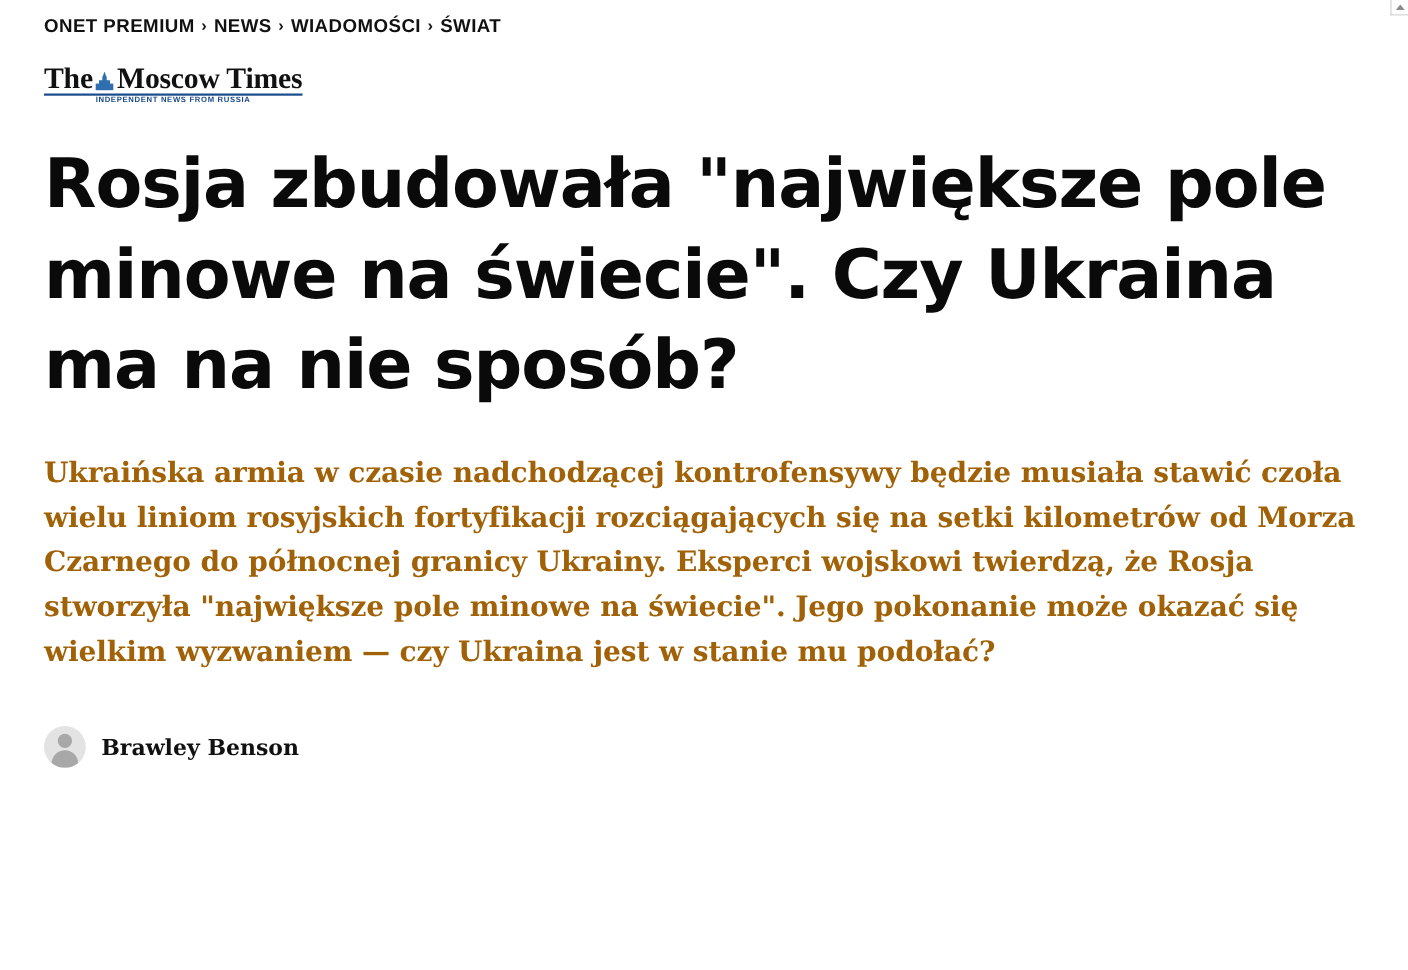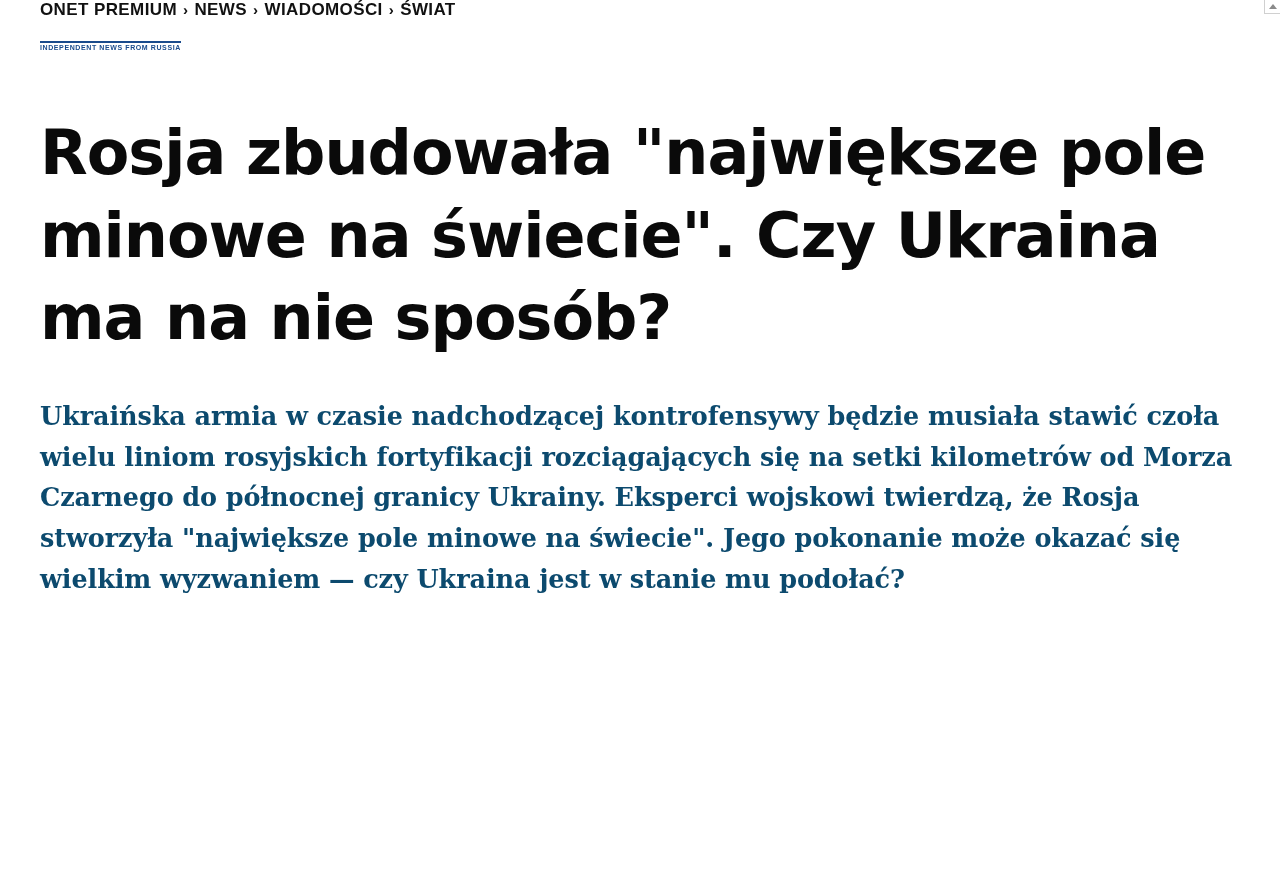--- a/index.html
+++ b/index.html
@@ -22,21 +22,21 @@
     height: 882px;
     box-sizing: border-box;
     padding: 0 40px;
   }
 
   
   .breadcrumb {
     display: flex;
     align-items: center;
     flex-wrap: nowrap;
-    padding-top: 0;
+    padding-top: 14px;
     font-size: 17px;
     font-weight: bold;
     letter-spacing: 0.4px;
     line-height: 1.2;
     color: #111111;
   }
   .breadcrumb .crumb {
     white-space: nowrap;
     font-family: "Liberation Sans", sans-serif;
   }
@@ -104,21 +104,21 @@
     max-width: 1170px;
   }
 
   
   .lead {
     margin: 36px 0 0 0;
     font-family: "DejaVu Serif", serif;
     font-size: 25.5px;
     line-height: 1.6;
     font-weight: bold;
-    color: #0c4a6e;
+    color: #a16207;
     max-width: 1200px;
     letter-spacing: -0.1px;
   }
 
   
   .author-row {
     margin-top: 46px;
     display: flex;
     align-items: center;
     gap: 14px;
@@ -196,23 +196,38 @@
     <span class="sep">›</span>
     <span class="crumb">NEWS</span>
     <span class="sep">›</span>
     <span class="crumb">WIADOMOŚCI</span>
     <span class="sep">›</span>
     <span class="crumb">ŚWIAT</span>
   </nav>
 
   <div class="masthead">
     <div class="logo">
+      <div class="logo-line1">
+        <span>The</span><span class="logo-mark"><svg width="22" height="18" viewBox="0 0 22 18" xmlns="http://www.w3.org/2000/svg">
+              <path d="M11 1 L13 5 L13 8 L16 8 L16 17 L6 17 L6 8 L9 8 L9 5 Z" fill="#2f6fb0"></path>
+              <path d="M11 0 L11.8 2.2 L10.2 2.2 Z" fill="#2f6fb0"></path>
+              <rect x="3" y="11" width="3" height="6" fill="#2f6fb0"></rect>
+              <rect x="16" y="11" width="3" height="6" fill="#2f6fb0"></rect>
+            </svg></span><span>Moscow Times</span>
+      </div>
       <div class="logo-underline"></div>
       <div class="logo-line2">INDEPENDENT NEWS FROM RUSSIA</div>
     </div>
   </div>
 
   <h1 class="headline">Rosja zbudowała "największe pole minowe na świecie". Czy Ukraina ma na nie sposób?</h1>
 
   <p class="lead">Ukraińska armia w czasie nadchodzącej kontrofensywy będzie musiała stawić czoła wielu liniom rosyjskich fortyfikacji rozciągających się na setki kilometrów od Morza Czarnego do północnej granicy Ukrainy. Eksperci wojskowi twierdzą, że Rosja stworzyła "największe pole minowe na świecie". Jego pokonanie może okazać się wielkim wyzwaniem — czy Ukraina jest w stanie mu podołać?</p>
 
+  <div class="author-row">
+    <div class="avatar">
+      <span class="head"></span>
+      <span class="body"></span>
+    </div>
+    <span class="author-name">Brawley Benson</span>
+  </div>
 
 </div>
 
 </body></html>

